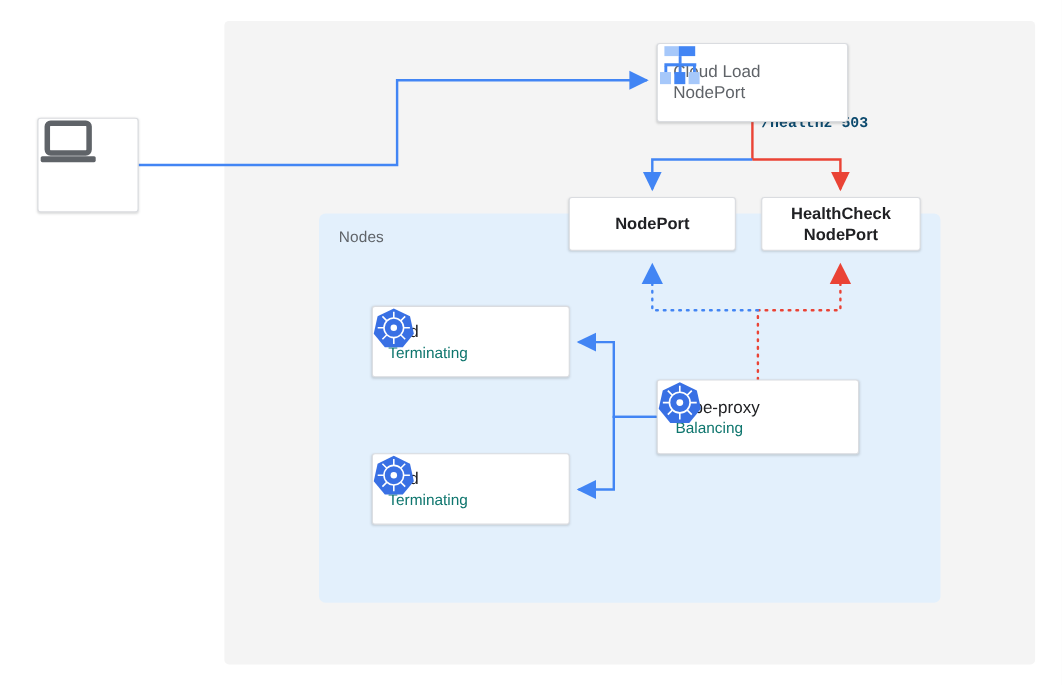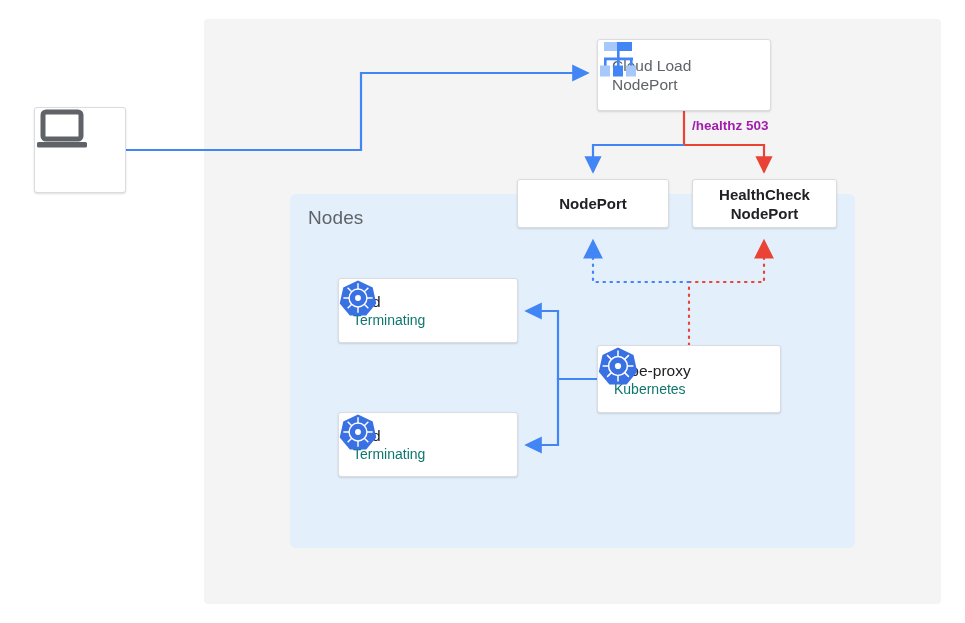--- a/index.html
+++ b/index.html
@@ -4,21 +4,21 @@
 <style>
   html,body{margin:0;padding:0;background:#ffffff;}
   body{width:965px;height:623px;position:relative;overflow:hidden;
        font-family:"Liberation Sans",sans-serif;}
   #canvas{position:absolute;left:0;top:0;width:965px;height:623px;}
 
   .panel-outer{position:absolute;left:204px;top:19px;width:737px;height:585px;
                background:#f4f4f4;border-radius:4px;}
   .panel-nodes{position:absolute;left:290px;top:194px;width:565px;height:354px;
                background:#e3f0fc;border-radius:6px;}
-  .nodes-label{position:absolute;left:308px;top:207px;font-size:19px;color:#5f6368;
+  .nodes-label{position:absolute;left:308px;top:207px;font-size:14px;color:#5f6368;
                letter-spacing:.1px;}
 
   .card{position:absolute;background:#ffffff;border:1px solid #dadce0;
         border-radius:3px;box-shadow:0 1px 2px rgba(60,64,67,.18);
         box-sizing:border-box;display:flex;align-items:center;}
 
   .client-card{left:34px;top:107px;width:92px;height:86px;justify-content:center;}
 
   .lb-card{left:597px;top:39px;width:174px;height:72px;padding-left:14px;gap:12px;}
   .lb-text{font-size:15.5px;color:#5f6368;line-height:19px;}
@@ -37,22 +37,22 @@
   .sub{font-size:14px;color:#0f766e;line-height:18px;}
   .txtcol{display:flex;flex-direction:column;}
 
   svg{position:absolute;left:0;top:0;overflow:visible;}
   .wire-b{stroke:#4285f4;stroke-width:2.2;fill:none;}
   .wire-r{stroke:#ea4335;stroke-width:2.2;fill:none;}
   .dot-b{stroke:#4285f4;stroke-width:2.2;fill:none;stroke-dasharray:1.5 5.5;
          stroke-linecap:round;}
   .dot-r{stroke:#ea4335;stroke-width:2.2;fill:none;stroke-dasharray:1.5 5.5;
          stroke-linecap:round;}
-  .healthz{position:absolute;left:692px;top:118px;font-size:13.5px;font-weight:bold;
-           color:#a21caf;white-space:nowrap;}
+  .healthz{position:absolute;left:692px;top:105px;font-size:13.5px;font-weight:bold;
+           color:#0c4a6e;white-space:nowrap;font-family:Liberation Mono, monospace;}
 </style>
 </head>
 <body>
 
 <div id="canvas">
 
   <div class="panel-outer"></div>
   <div class="panel-nodes"></div>
   <div class="nodes-label">Nodes</div>
 
@@ -165,17 +165,17 @@
       <g stroke="#ffffff" stroke-width="1.5" fill="none">
         <circle cx="20" cy="20" r="9.4"></circle>
         <circle cx="20" cy="20" r="3.1" fill="#ffffff" stroke="none"></circle>
         <path d="M20 4.6 L20 10.6 M20 29.4 L20 35.4 M4.6 20 L10.6 20 M29.4 20 L35.4 20
                  M9.1 9.1 L13.4 13.4 M26.6 26.6 L30.9 30.9
                  M30.9 9.1 L26.6 13.4 M13.4 26.6 L9.1 30.9"></path>
       </g>
     </svg>
     <div class="txtcol">
       <span class="ttl">kube-proxy</span>
-      <span class="sub">Kubernetes</span>
+      <span class="sub">Balancing</span>
     </div>
   </div>
 
 </div>
 
 </body></html>

